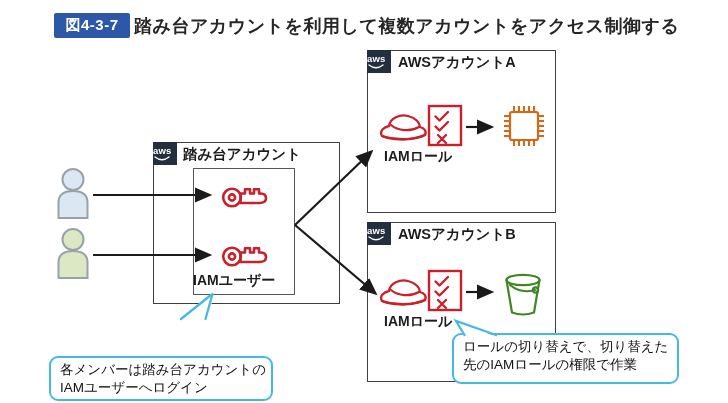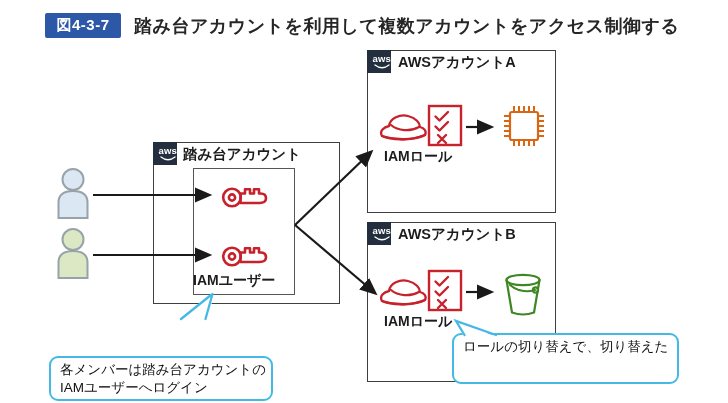--- a/index.html
+++ b/index.html
@@ -2,38 +2,38 @@
 <html><head>
 <meta charset="utf-8">
 <style>
   html,body{margin:0;padding:0;background:#fff;}
   .stage{
     position:relative;width:728px;height:403px;background:#ffffff;overflow:hidden;
     font-family:"Liberation Sans","DejaVu Sans",sans-serif;
   }
   
   .fig-badge{
-    position:absolute;left:45px;top:13px;width:76px;height:25px;
+    position:absolute;left:54px;top:13px;width:76px;height:25px;
     background:#2d58a7;color:#fff;font-size:15px;font-weight:bold;
     display:flex;align-items:center;justify-content:center;border-radius:2px;
     letter-spacing:.5px;z-index:2;
   }
   .fig-title{
     position:absolute;left:134px;top:14px;margin:0;font-size:18px;font-weight:bold;
     color:#262626;letter-spacing:.5px;white-space:nowrap;z-index:2;
   }
   
   .box{position:absolute;border:1.6px solid #3f3f3f;background:#fff;box-sizing:border-box;z-index:1;}
   .box-bastion{left:153px;top:142px;width:187px;height:162px;}
   .box-acct-a{left:367px;top:50px;width:189px;height:163px;}
   .box-acct-b{left:367px;top:222px;width:189px;height:160px;}
   .box-inner{left:193px;top:168px;width:102px;height:127px;border:1.6px solid #565656;z-index:2;}
   .aws-badge{
     position:absolute;width:24px;height:23px;background:#232f3e;z-index:3;
-    display:flex;flex-direction:column;align-items:flex-end;justify-content:center;
+    display:flex;flex-direction:column;align-items:flex-start;justify-content:center;
   }
   .aws-badge .aws-word{color:#fff;font-size:9.5px;font-weight:bold;line-height:9px;letter-spacing:.2px;}
   .aws-badge svg{display:block;margin-top:1px;}
   .badge-bastion{left:153px;top:142px;}
   .badge-a{left:367px;top:50px;}
   .badge-b{left:367px;top:222px;}
   .acct-label{
     position:absolute;font-size:14.5px;font-weight:600;color:#1c1c1c;
     white-space:nowrap;z-index:3;
   }
@@ -97,20 +97,21 @@
   </div>
   <span class="acct-label lbl-b">AWSアカウントB</span>
   <span class="iam-label lbl-role-b">IAMロール</span>
 
   <div class="callout callout-left">
     <div>各メンバーは踏み台アカウントの</div>
     <div>IAMユーザーへログイン</div>
   </div>
   <div class="callout callout-right">
     <div>ロールの切り替えで、切り替えた</div>
+    <div>先のIAMロールの権限で作業</div>
   </div>
 
   <svg class="overlay" width="728" height="403" viewBox="0 0 728 403">
     <defs>
       <marker id="ah" markerWidth="9" markerHeight="8" refX="6.5" refY="3.5" orient="auto">
         <path d="M0,0 L8,3.5 L0,7 Z" fill="#1a1a1a"></path>
       </marker>
     </defs>
 
     <g>

